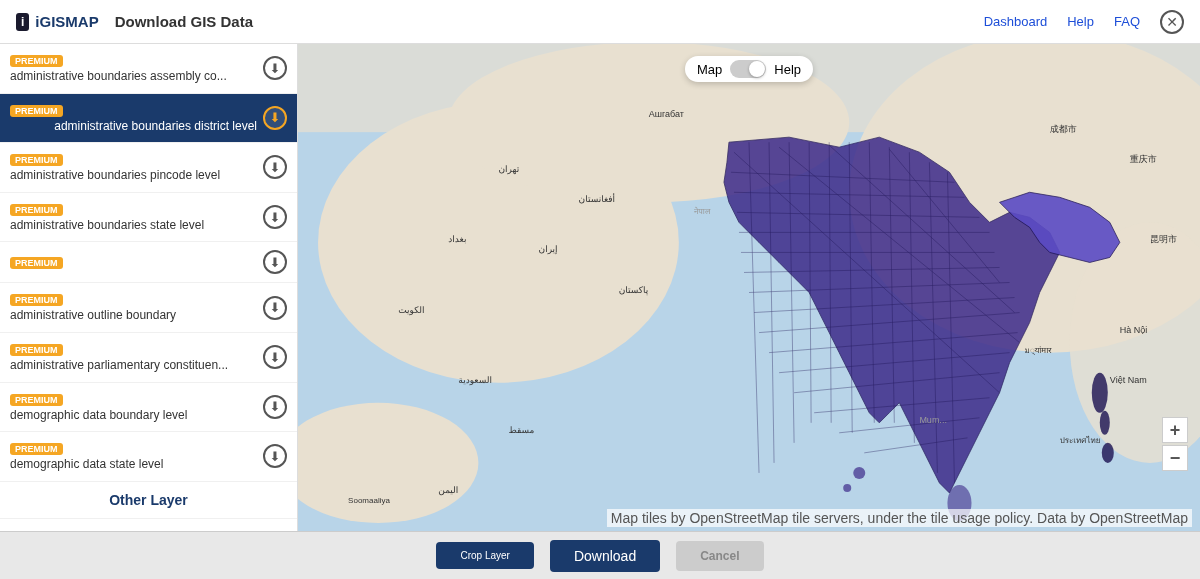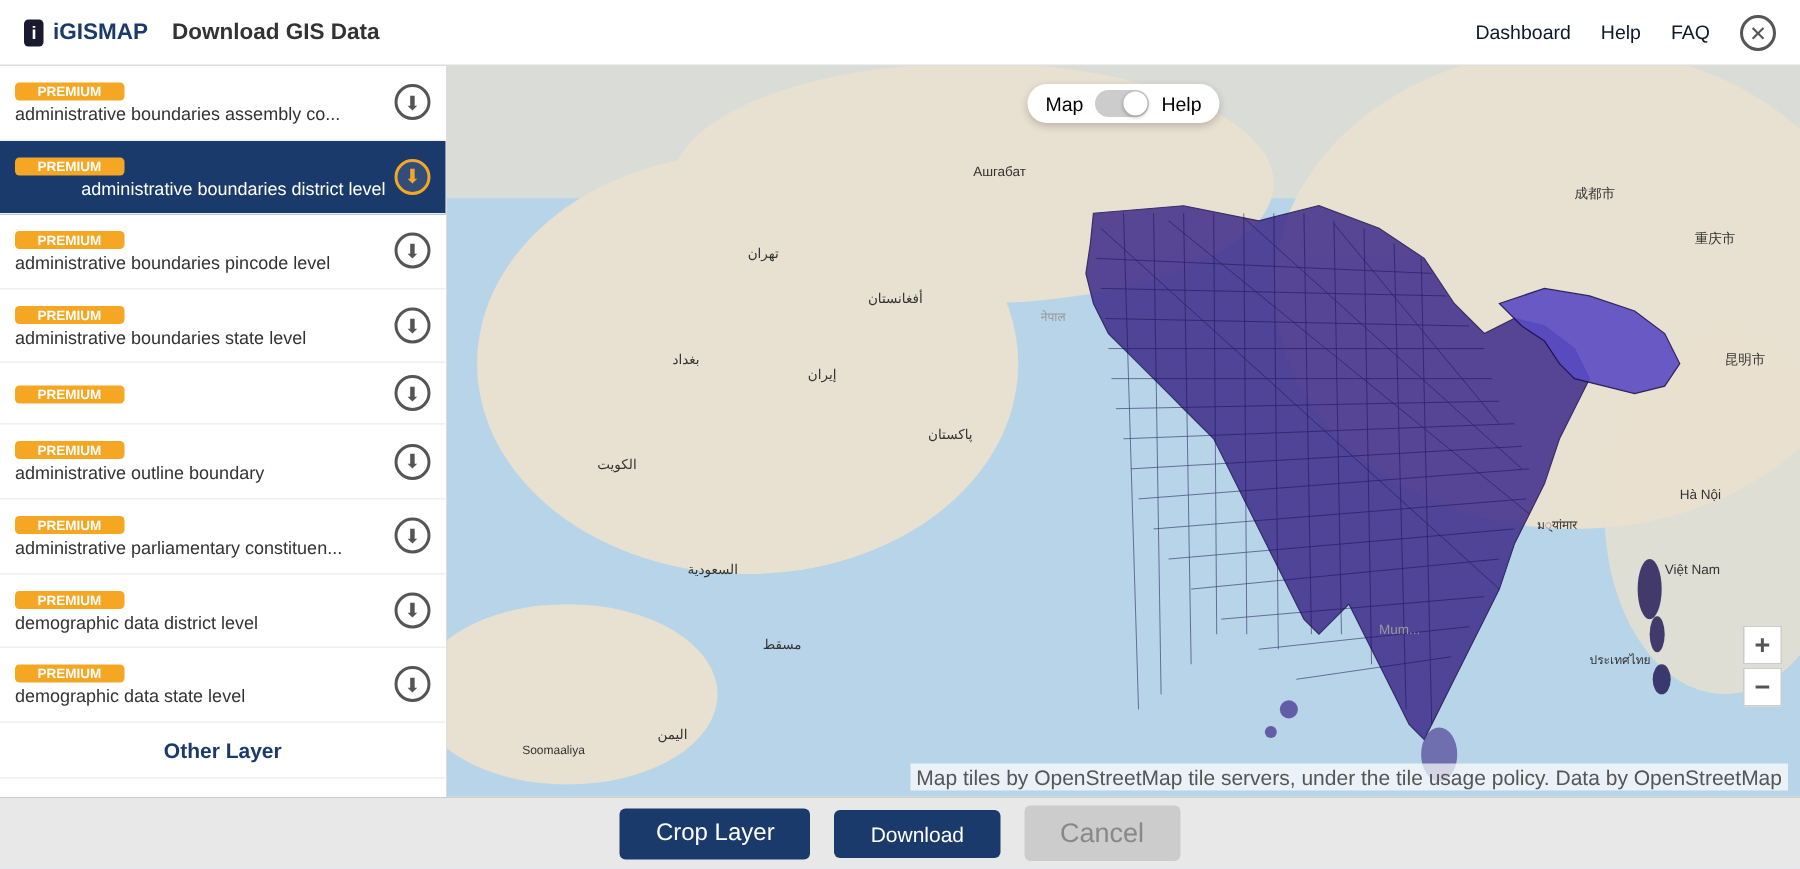--- a/index.html
+++ b/index.html
@@ -12,21 +12,21 @@
     }
     .header-logo {
       display: flex; align-items: center; gap: 6px; margin-right: 16px;
     }
     .logo-icon {
       background: #1a1a2e; color: #fff; font-weight: bold; font-size: 12px;
       padding: 2px 5px; border-radius: 3px;
     }
     .header-title { font-size: 15px; font-weight: 600; color: #333; }
     .header-nav { margin-left: auto; display: flex; align-items: center; gap: 20px; }
-    .header-nav a { color: #0f172a; text-decoration: none; font-size: 13px; cursor: pointer; }
+    .header-nav a { color: #1d4ed8; text-decoration: none; font-size: 13px; cursor: pointer; }
     .close-btn {
       width: 24px; height: 24px; border-radius: 50%; border: 2px solid #555;
       display: flex; align-items: center; justify-content: center; cursor: pointer; font-size: 14px; color: #555;
     }
 
     
     .main { display: flex; flex: 1; overflow: hidden; }
 
     
     .sidebar {
@@ -38,21 +38,21 @@
 
     .layer-item {
       display: flex; align-items: center; padding: 8px 10px;
       border-bottom: 1px solid #f0f0f0; cursor: pointer; position: relative;
     }
     .layer-item.active { background: #1a3a6b; color: #fff; }
 
     .layer-info { flex: 1; }
     .premium-badge {
       display: inline-block; background: #f5a623; color: #fff;
-      font-size: 9px; font-weight: bold; padding: 1px 15px; border-radius: 3px;
+      font-size: 9px; font-weight: bold; padding: 1px 5px; border-radius: 3px;
       margin-bottom: 2px; text-transform: uppercase;
     }
     .layer-name { font-size: 12px; color: #333; line-height: 1.3; }
     .layer-item.active .layer-name { color: #fff; text-align: right; }
     .layer-item.active .premium-badge { background: #f5a623; }
 
     .download-icon {
       width: 24px; height: 24px; border-radius: 50%; border: 2px solid #555;
       display: flex; align-items: center; justify-content: center; font-size: 13px;
       color: #555; flex-shrink: 0; margin-left: 6px;
@@ -102,29 +102,29 @@
     }
 
     
     .bottom-bar {
       height: 48px; background: #e8e8e8; border-top: 1px solid #ccc;
       display: flex; align-items: center; justify-content: center; gap: 16px;
       flex-shrink: 0;
     }
     .btn-crop {
       padding: 8px 24px; background: #1a3a6b; color: #fff; border: none;
-      border-radius: 4px; font-size: 16px; cursor: pointer; font-weight: 500;
+      border-radius: 4px; font-size: 10px; cursor: pointer; font-weight: 500;
     }
     .btn-download {
       padding: 8px 24px; background: #1a3a6b; color: #fff; border: none;
       border-radius: 4px; font-size: 14px; cursor: pointer; font-weight: 500;
     }
     .btn-cancel {
       padding: 8px 24px; background: #ccc; color: #888; border: none;
-      border-radius: 4px; font-size: 18px; cursor: not-allowed;
+      border-radius: 4px; font-size: 12px; cursor: not-allowed; font-weight: bold;
     }
   </style>
 </head>
 <body>
 
 <div class="header">
   <div class="header-logo">
     <span class="logo-icon">i</span>
     <span style="font-weight:bold;font-size:15px;color:#1a3a6b;">iGISMAP</span>
   </div>
@@ -192,21 +192,21 @@
       <div class="layer-info">
         <div class="premium-badge">Premium</div>
         <div class="layer-name">administrative parliamentary constituen...</div>
       </div>
       <div class="download-icon">⬇</div>
     </div>
 
     <div class="layer-item">
       <div class="layer-info">
         <div class="premium-badge">Premium</div>
-        <div class="layer-name">demographic data district level</div>
+        <div class="layer-name">demographic data boundary level</div>
       </div>
       <div class="download-icon">⬇</div>
     </div>
 
     <div class="layer-item">
       <div class="layer-info">
         <div class="premium-badge">Premium</div>
         <div class="layer-name">demographic data state level</div>
       </div>
       <div class="download-icon">⬇</div>

